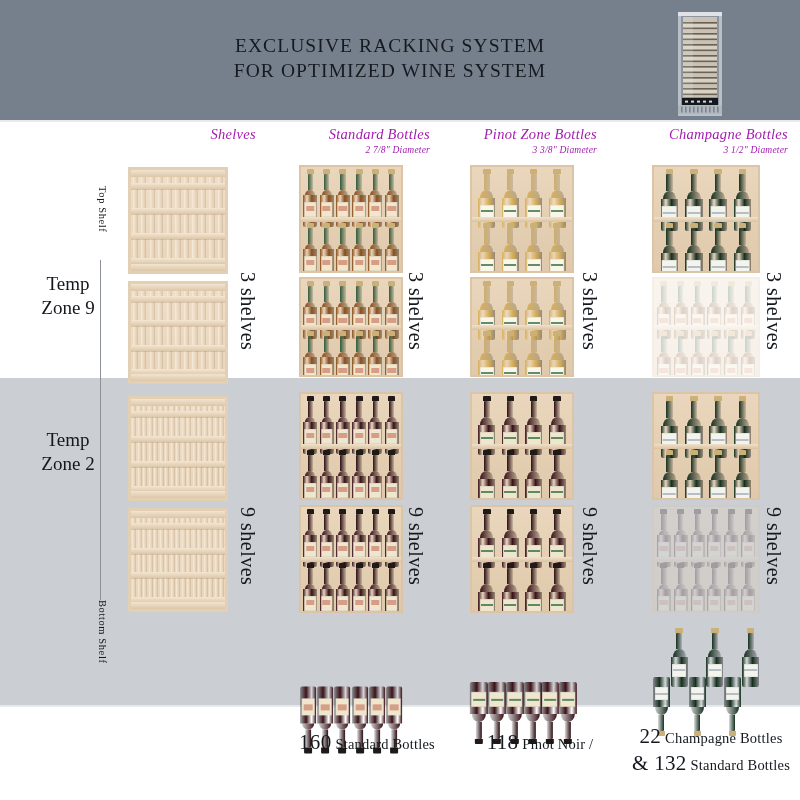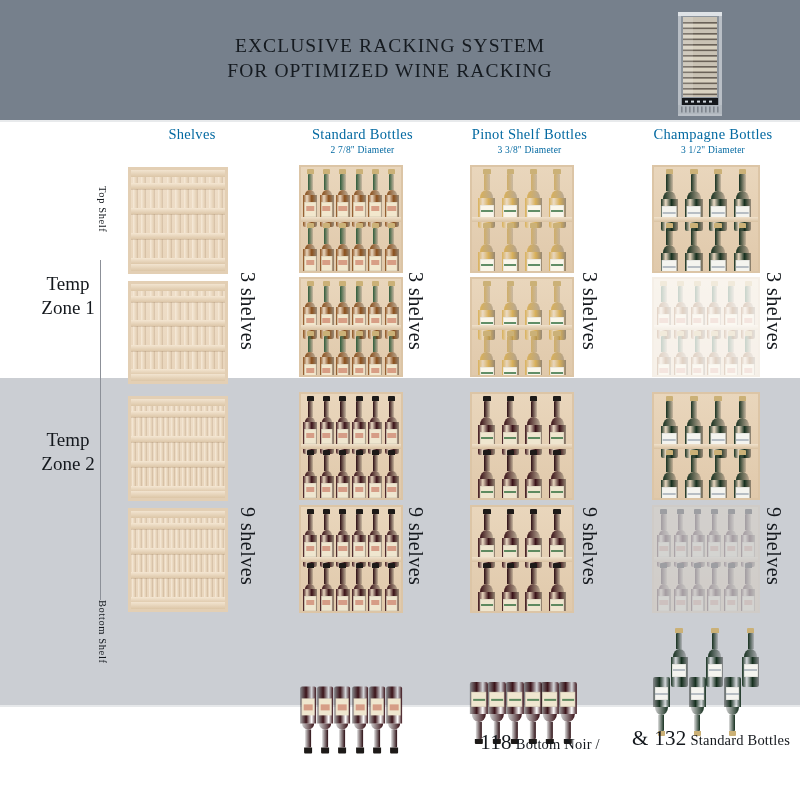--- a/index.html
+++ b/index.html
@@ -52,21 +52,21 @@
     position: absolute; left: 0; top: 378px; width: 800px; height: 327px;
     background: #cbced3;
   }
   .footer-band {
     position: absolute; left: 0; top: 705px; width: 800px; height: 95px;
     background: #ffffff;
     border-top: 2px solid #e6e8ea;
   }
 
   
-  .col-head { position: absolute; text-align: center; color: #0369a1; }
+  .col-head { position: absolute; text-align: right; color: #a21caf; font-style: italic; }
   .col-head .title { font-size: 14.5px; line-height: 17px; letter-spacing: 0.3px; }
   .col-head .sub { font-size: 9.5px; line-height: 12px; letter-spacing: 0.2px; margin-top: 1px; }
 
   
   .zone-label {
     position: absolute; width: 116px; text-align: center;
     font-size: 19px; line-height: 24px; color: #14181d;
   }
 
   
@@ -136,21 +136,21 @@
 </style>
 </head>
 <body>
 
 <div id="page">
 
   <div class="header">
 
     <div class="headline">
       <div>EXCLUSIVE RACKING SYSTEM</div>
-      <div>FOR OPTIMIZED WINE RACKING</div>
+      <div>FOR OPTIMIZED WINE SYSTEM</div>
     </div>
 
     <div class="product">
       <svg width="56" height="104" viewBox="0 0 56 104">
         <rect x="6" y="0" width="44" height="104" fill="#b9bfc6"></rect>
         <rect x="9" y="2" width="38" height="100" fill="#8d959e"></rect>
         <rect x="11" y="5" width="34" height="80" fill="#c9c2b4"></rect>
         <g fill="#6a6258">
           <rect x="11" y="10" width="34" height="1.6"></rect>
           <rect x="11" y="15.5" width="34" height="1.6"></rect>
@@ -209,31 +209,31 @@
 
   <div class="col-head" style="left:128px; top:126px; width:128px;">
     <div class="title">Shelves</div>
     <div class="sub"></div>
   </div>
   <div class="col-head" style="left:295px; top:126px; width:135px;">
     <div class="title">Standard Bottles</div>
     <div class="sub">2 7/8" Diameter</div>
   </div>
   <div class="col-head" style="left:462px; top:126px; width:135px;">
-    <div class="title">Pinot Shelf Bottles</div>
+    <div class="title">Pinot Zone Bottles</div>
     <div class="sub">3 3/8" Diameter</div>
   </div>
   <div class="col-head" style="left:638px; top:126px; width:150px;">
     <div class="title">Champagne Bottles</div>
     <div class="sub">3 1/2" Diameter</div>
   </div>
 
   <div class="zone-label" style="left:10px; top:272px;">
     <div>Temp</div>
-    <div>Zone 1</div>
+    <div>Zone 9</div>
   </div>
   <div class="zone-label" style="left:10px; top:428px;">
     <div>Temp</div>
     <div>Zone 2</div>
   </div>
 
   <div class="axis-line"></div>
   <div class="axis-cap" style="top:186px;">Top Shelf</div>
   <div class="axis-cap" style="top:600px;">Bottom Shelf</div>
 
@@ -2096,28 +2096,38 @@
           <div class="body" style="width: 17px; height: 30px; background: linear-gradient(90deg, rgb(22, 48, 31) 0%, rgba(255, 255, 255, 0.2) 28%, rgb(22, 48, 31) 62%, rgba(0, 0, 0, 0.333) 100%);">
             <div class="label" style="width: 13.94px; height: 13.8px; top: 6.6px; background: rgb(244, 244, 239); box-shadow: rgba(0, 0, 0, 0.12) 0px 0px 0px 0.5px inset;">
               <div style="position: absolute; left: 6%; right: 6%; top: 42%; height: 12%; background: rgb(142, 154, 166); opacity: 0.6;"></div>
             </div>
           </div>
         </div>
       </div>
     </div>
 
 
+  <div class="cap-label" style="left:282px; top:730px; width:170px;">
+    <div>
+      <span class="big">160</span>
+      <span class="small">Standard Bottles</span>
+    </div>
+  </div>
 
   <div class="cap-label" style="left:455px; top:730px; width:170px;">
     <div>
       <span class="big">118</span>
-      <span class="small">Bottom Noir /</span>
+      <span class="small">Pinot Noir /</span>
     </div>
   </div>
 
   <div class="cap-label" style="left:622px; top:724px; width:178px;">
+    <div>
+      <span class="big">22</span>
+      <span class="small">Champagne Bottles</span>
+    </div>
     <div style="margin-top:2px;">
       <span class="big">&amp; 132</span>
       <span class="small">Standard Bottles</span>
     </div>
   </div>
 
 </div>
 
 </body></html>

